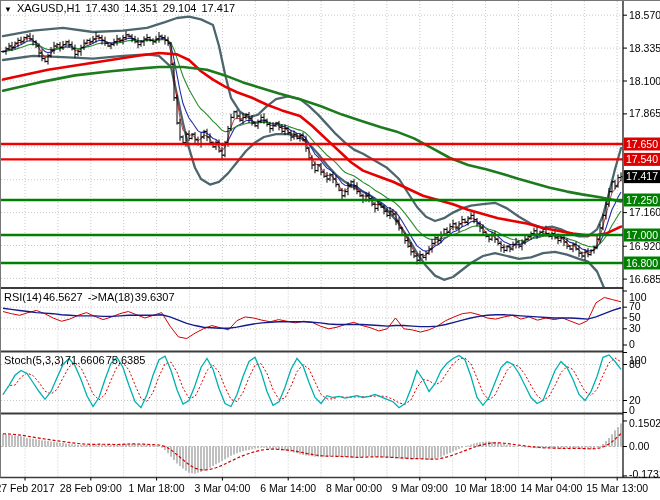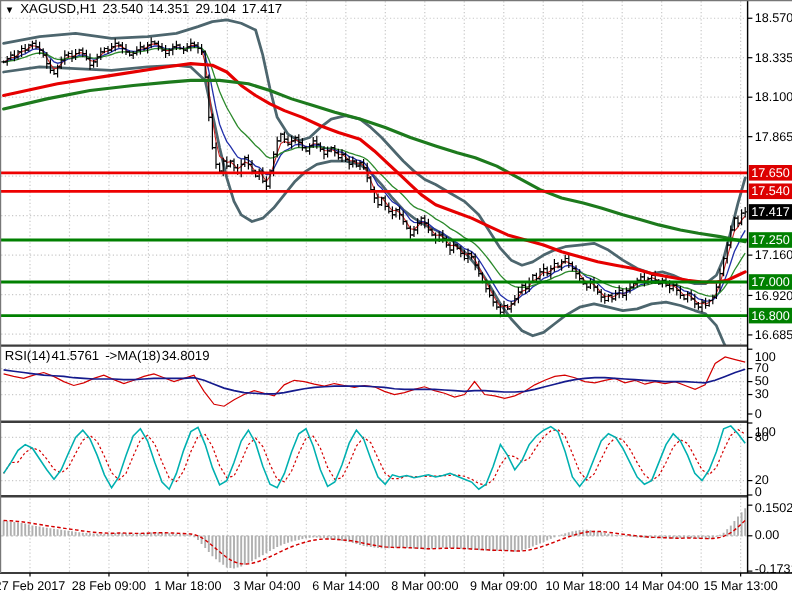--- a/index.html
+++ b/index.html
@@ -1051,18 +1051,19 @@
         <text x="419.79999999999995" y="492" font-size="10.5" font-family="&quot;Liberation Sans&quot;,sans-serif" fill="#000000" text-anchor="middle">9 Mar 09:00</text>
         <line x1="485.59999999999997" y1="477.5" x2="485.59999999999997" y2="480.5" stroke="#000" stroke-width="1"></line>
         <text x="485.59999999999997" y="492" font-size="10.5" font-family="&quot;Liberation Sans&quot;,sans-serif" fill="#000000" text-anchor="middle">10 Mar 18:00</text>
         <line x1="551.4" y1="477.5" x2="551.4" y2="480.5" stroke="#000" stroke-width="1"></line>
         <text x="551.4" y="492" font-size="10.5" font-family="&quot;Liberation Sans&quot;,sans-serif" fill="#000000" text-anchor="middle">14 Mar 04:00</text>
         <line x1="617.1999999999999" y1="477.5" x2="617.1999999999999" y2="480.5" stroke="#000" stroke-width="1"></line>
         <text x="617.1999999999999" y="492" font-size="10.5" font-family="&quot;Liberation Sans&quot;,sans-serif" fill="#000000" text-anchor="middle">15 Mar 13:00</text>
       </g>
     </svg>
 
-  <div class="overlay" style="left:4px;top:2px;"><span class="tri">▼</span><span>XAGUSD,H1</span><span>23.540</span><span>14.351</span><span>29.104</span><span>17.417</span></div>
+  <div class="overlay" style="left:4px;top:2px;"><span class="tri">▼</span><span>XAGUSD,H1</span><span>17.430</span><span>14.351</span><span>29.104</span><span>17.417</span></div>
 
-  <div class="overlay" style="left:4px;top:291px;"><span>RSI(14)</span><span style="margin-left:-4px">41.5761</span><span>-&gt;MA(18)</span><span style="margin-left:-4px">34.8019</span></div>
+  <div class="overlay" style="left:4px;top:291px;"><span>RSI(14)</span><span style="margin-left:-4px">46.5627</span><span>-&gt;MA(18)</span><span style="margin-left:-4px">39.6307</span></div>
 
+  <div class="overlay" style="left:4px;top:354px;"><span>Stoch(5,3,3)</span><span style="margin-left:-4px">71.6606</span><span style="margin-left:-4px">75.6385</span></div>
 
 </div>
 
 </body></html>

